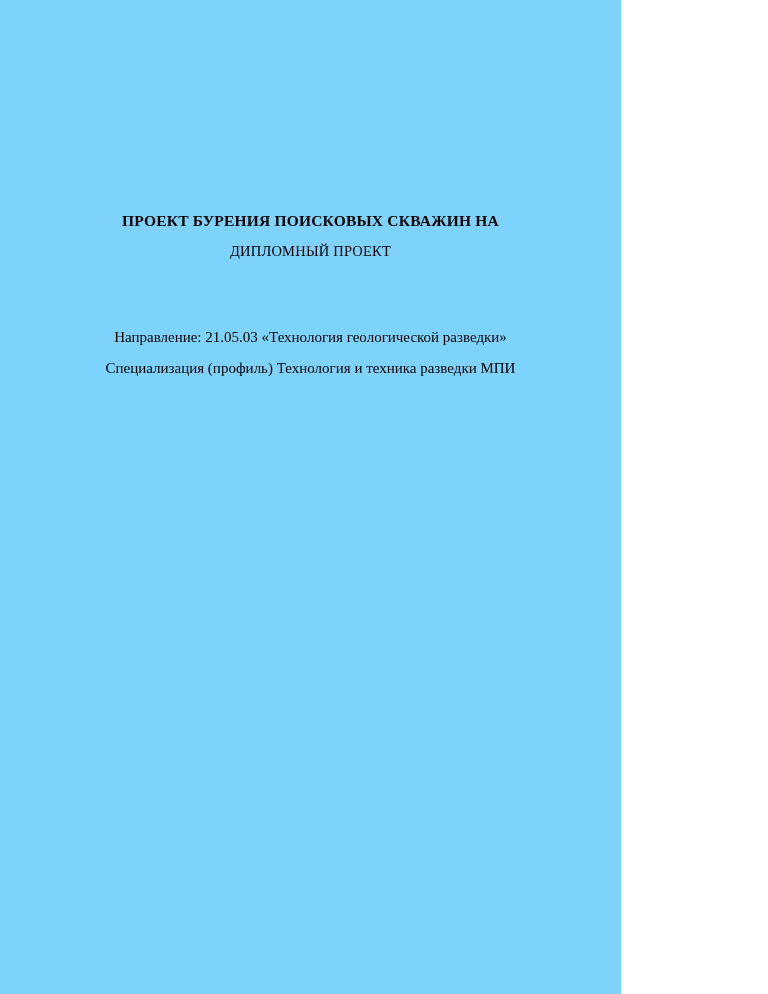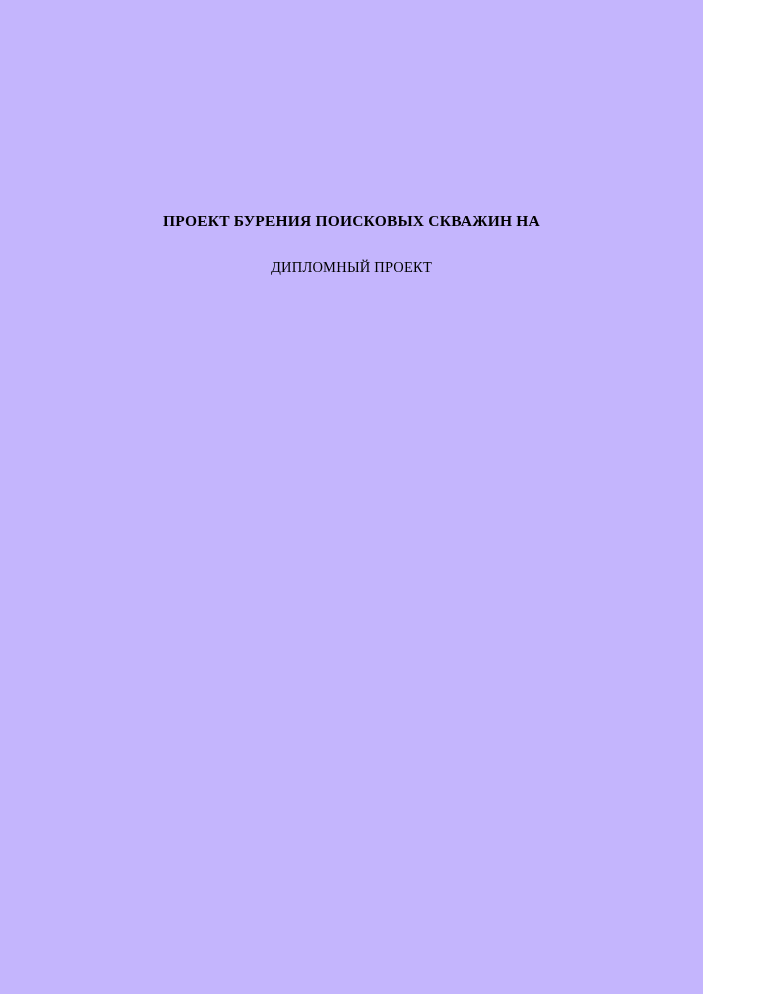--- a/index.html
+++ b/index.html
@@ -10,23 +10,23 @@
   body {
     width: 768px;
     height: 994px;
     background: #ffffff;
     font-family: "Liberation Serif", "DejaVu Serif", serif;
     color: #000000;
     overflow: hidden;
   }
   .page {
     position: relative;
-    width: 703px;
+    width: 621px;
     height: 994px;
-    background: #c4b5fd;
+    background: #7dd3fc;
     box-sizing: border-box;
   }
   .title-block {
     position: absolute;
     left: 0;
     right: 0;
     top: 205px;
     text-align: center;
   }
   .doc-title {
@@ -38,21 +38,21 @@
     padding: 0 80px;
   }
   .doc-title .line {
     display: block;
     white-space: nowrap;
   }
   .doc-subtitle {
     font-size: 14.5px;
     font-weight: normal;
     line-height: 31px;
-    margin: 16px;
+    margin: 0;
     letter-spacing: 0.2px;
   }
   .meta-block {
     position: absolute;
     left: 0;
     right: 0;
     top: 322px;
     text-align: center;
   }
   .meta-line {
@@ -67,14 +67,18 @@
 
 <div class="page">
 
   <div class="title-block">
     <h1 class="doc-title">
       <span class="line">ПРОЕКТ БУРЕНИЯ ПОИСКОВЫХ СКВАЖИН НА</span>
     </h1>
     <p class="doc-subtitle">ДИПЛОМНЫЙ ПРОЕКТ</p>
   </div>
 
+  <div class="meta-block">
+    <p class="meta-line">Направление: 21.05.03 «Технология геологической разведки»</p>
+    <p class="meta-line">Специализация (профиль) Технология и техника разведки МПИ</p>
+  </div>
 
 </div>
 
 </body></html>

